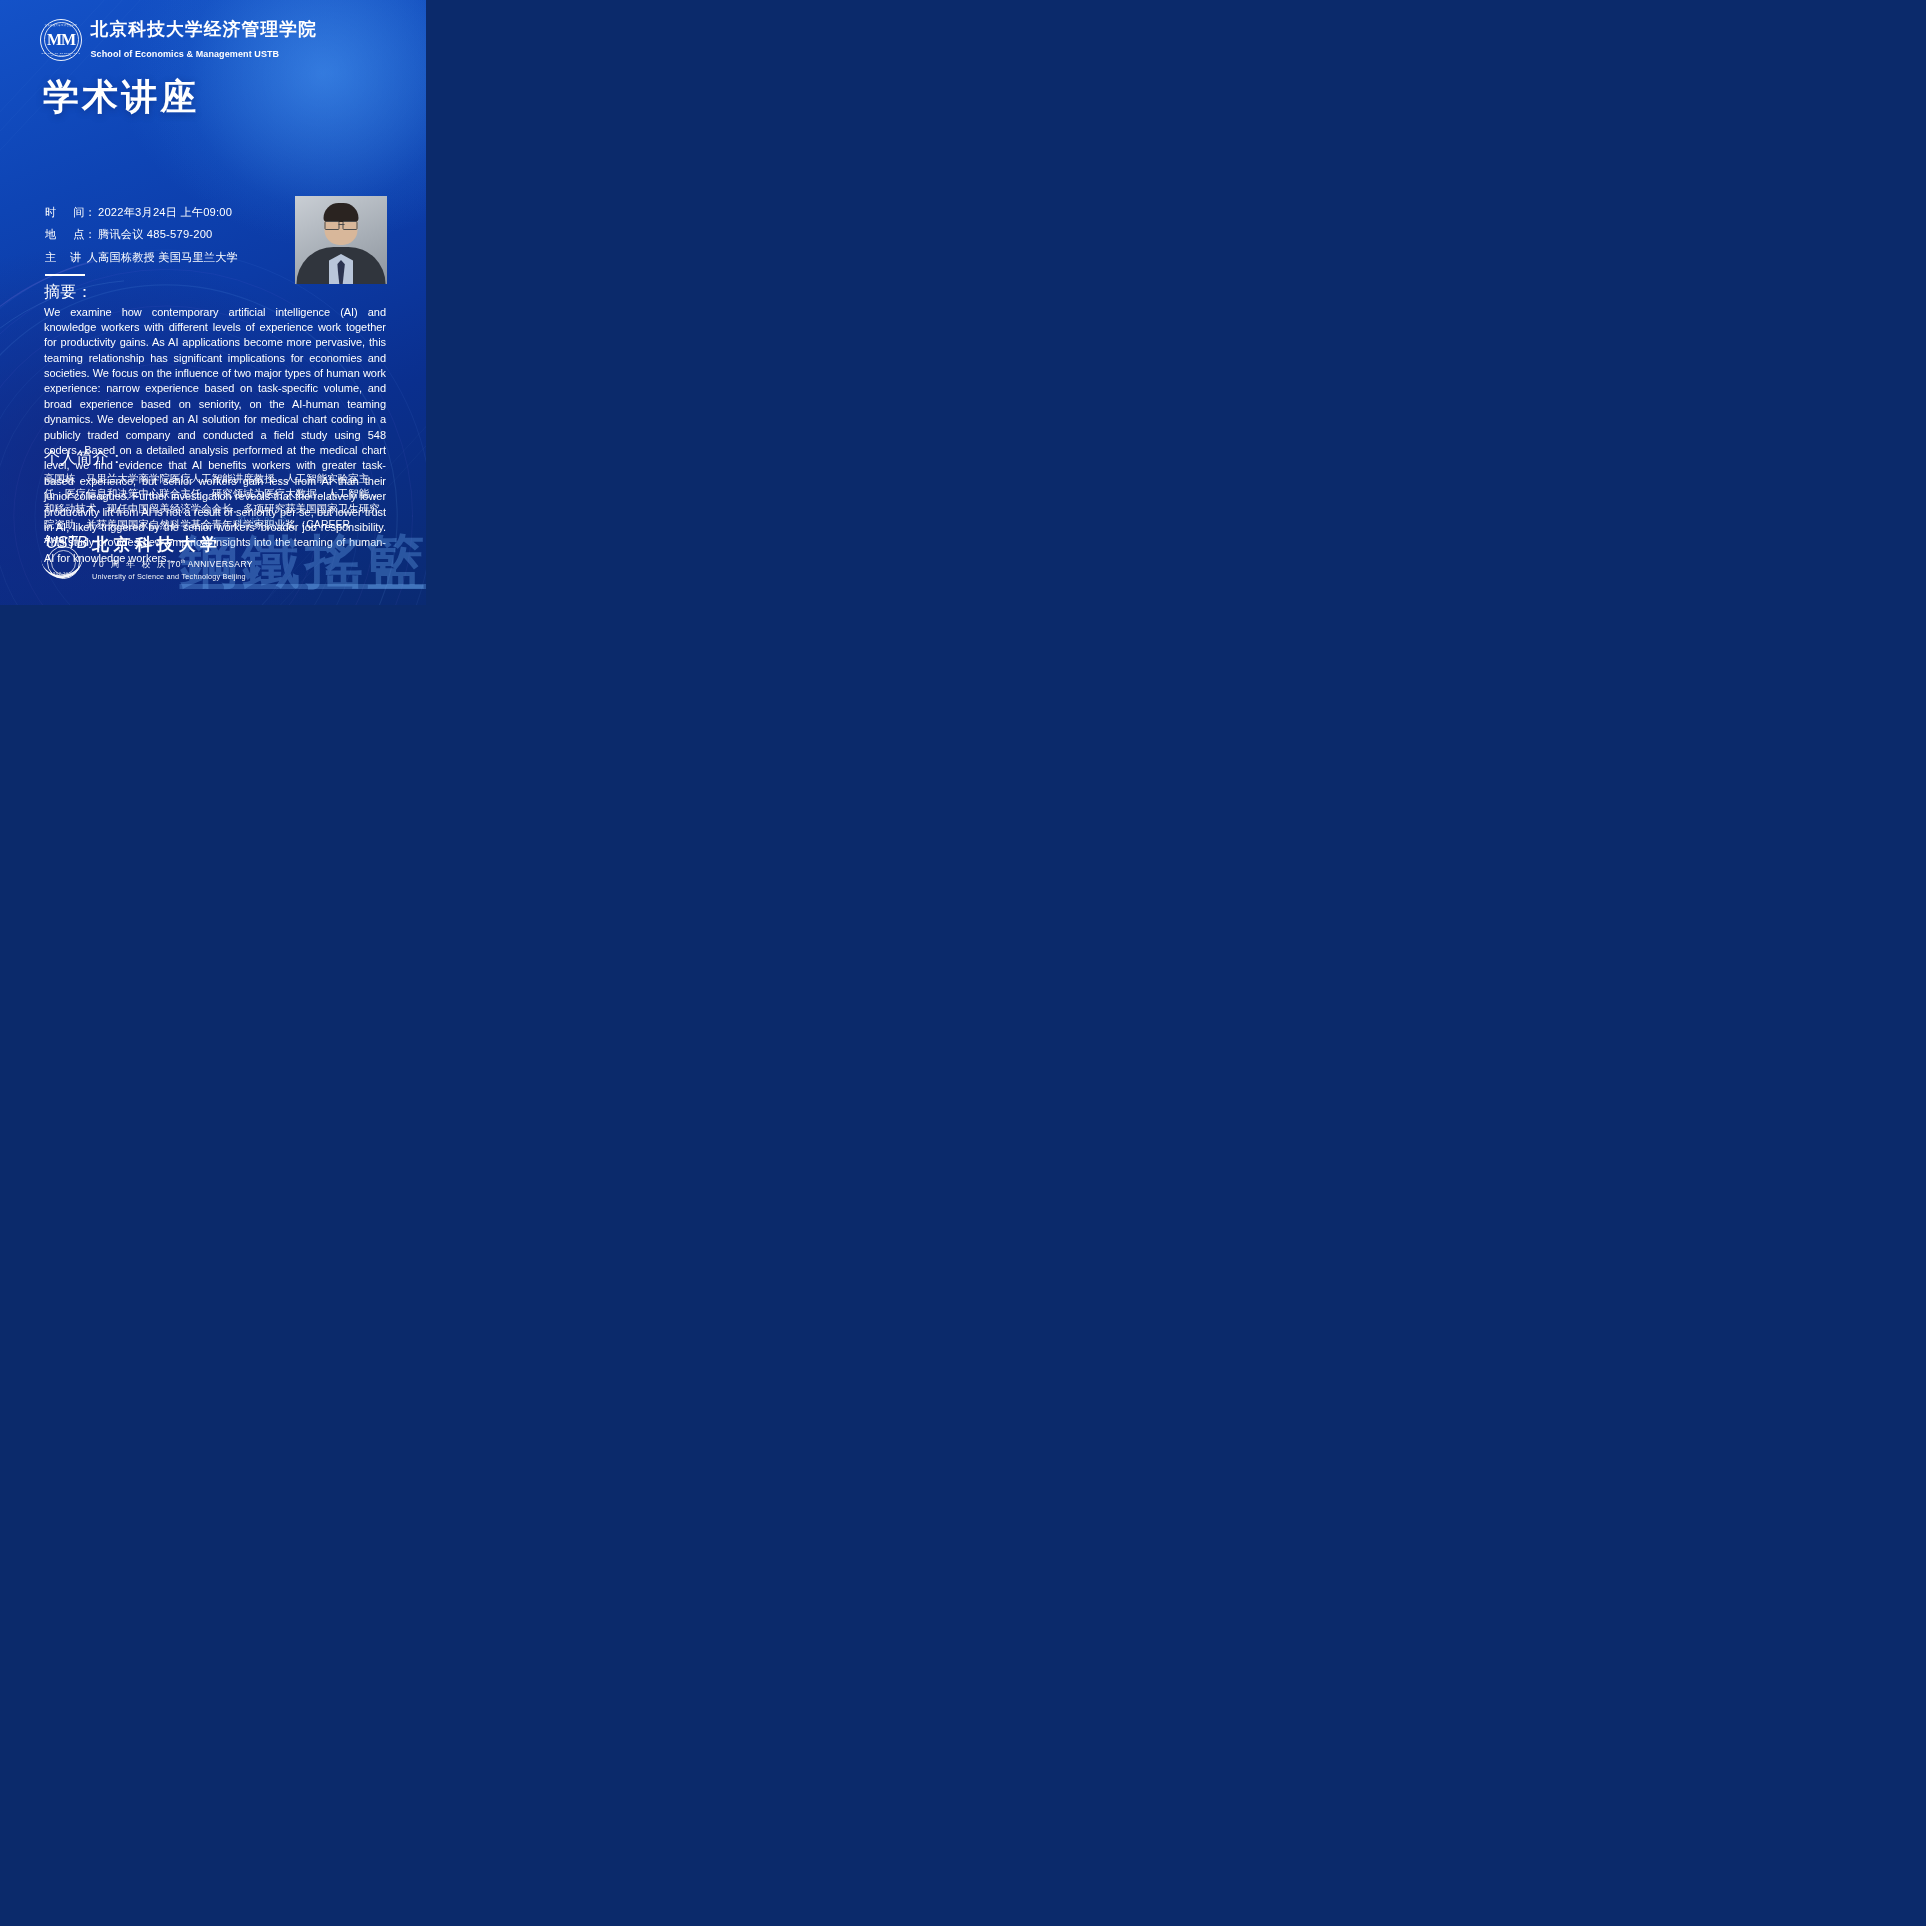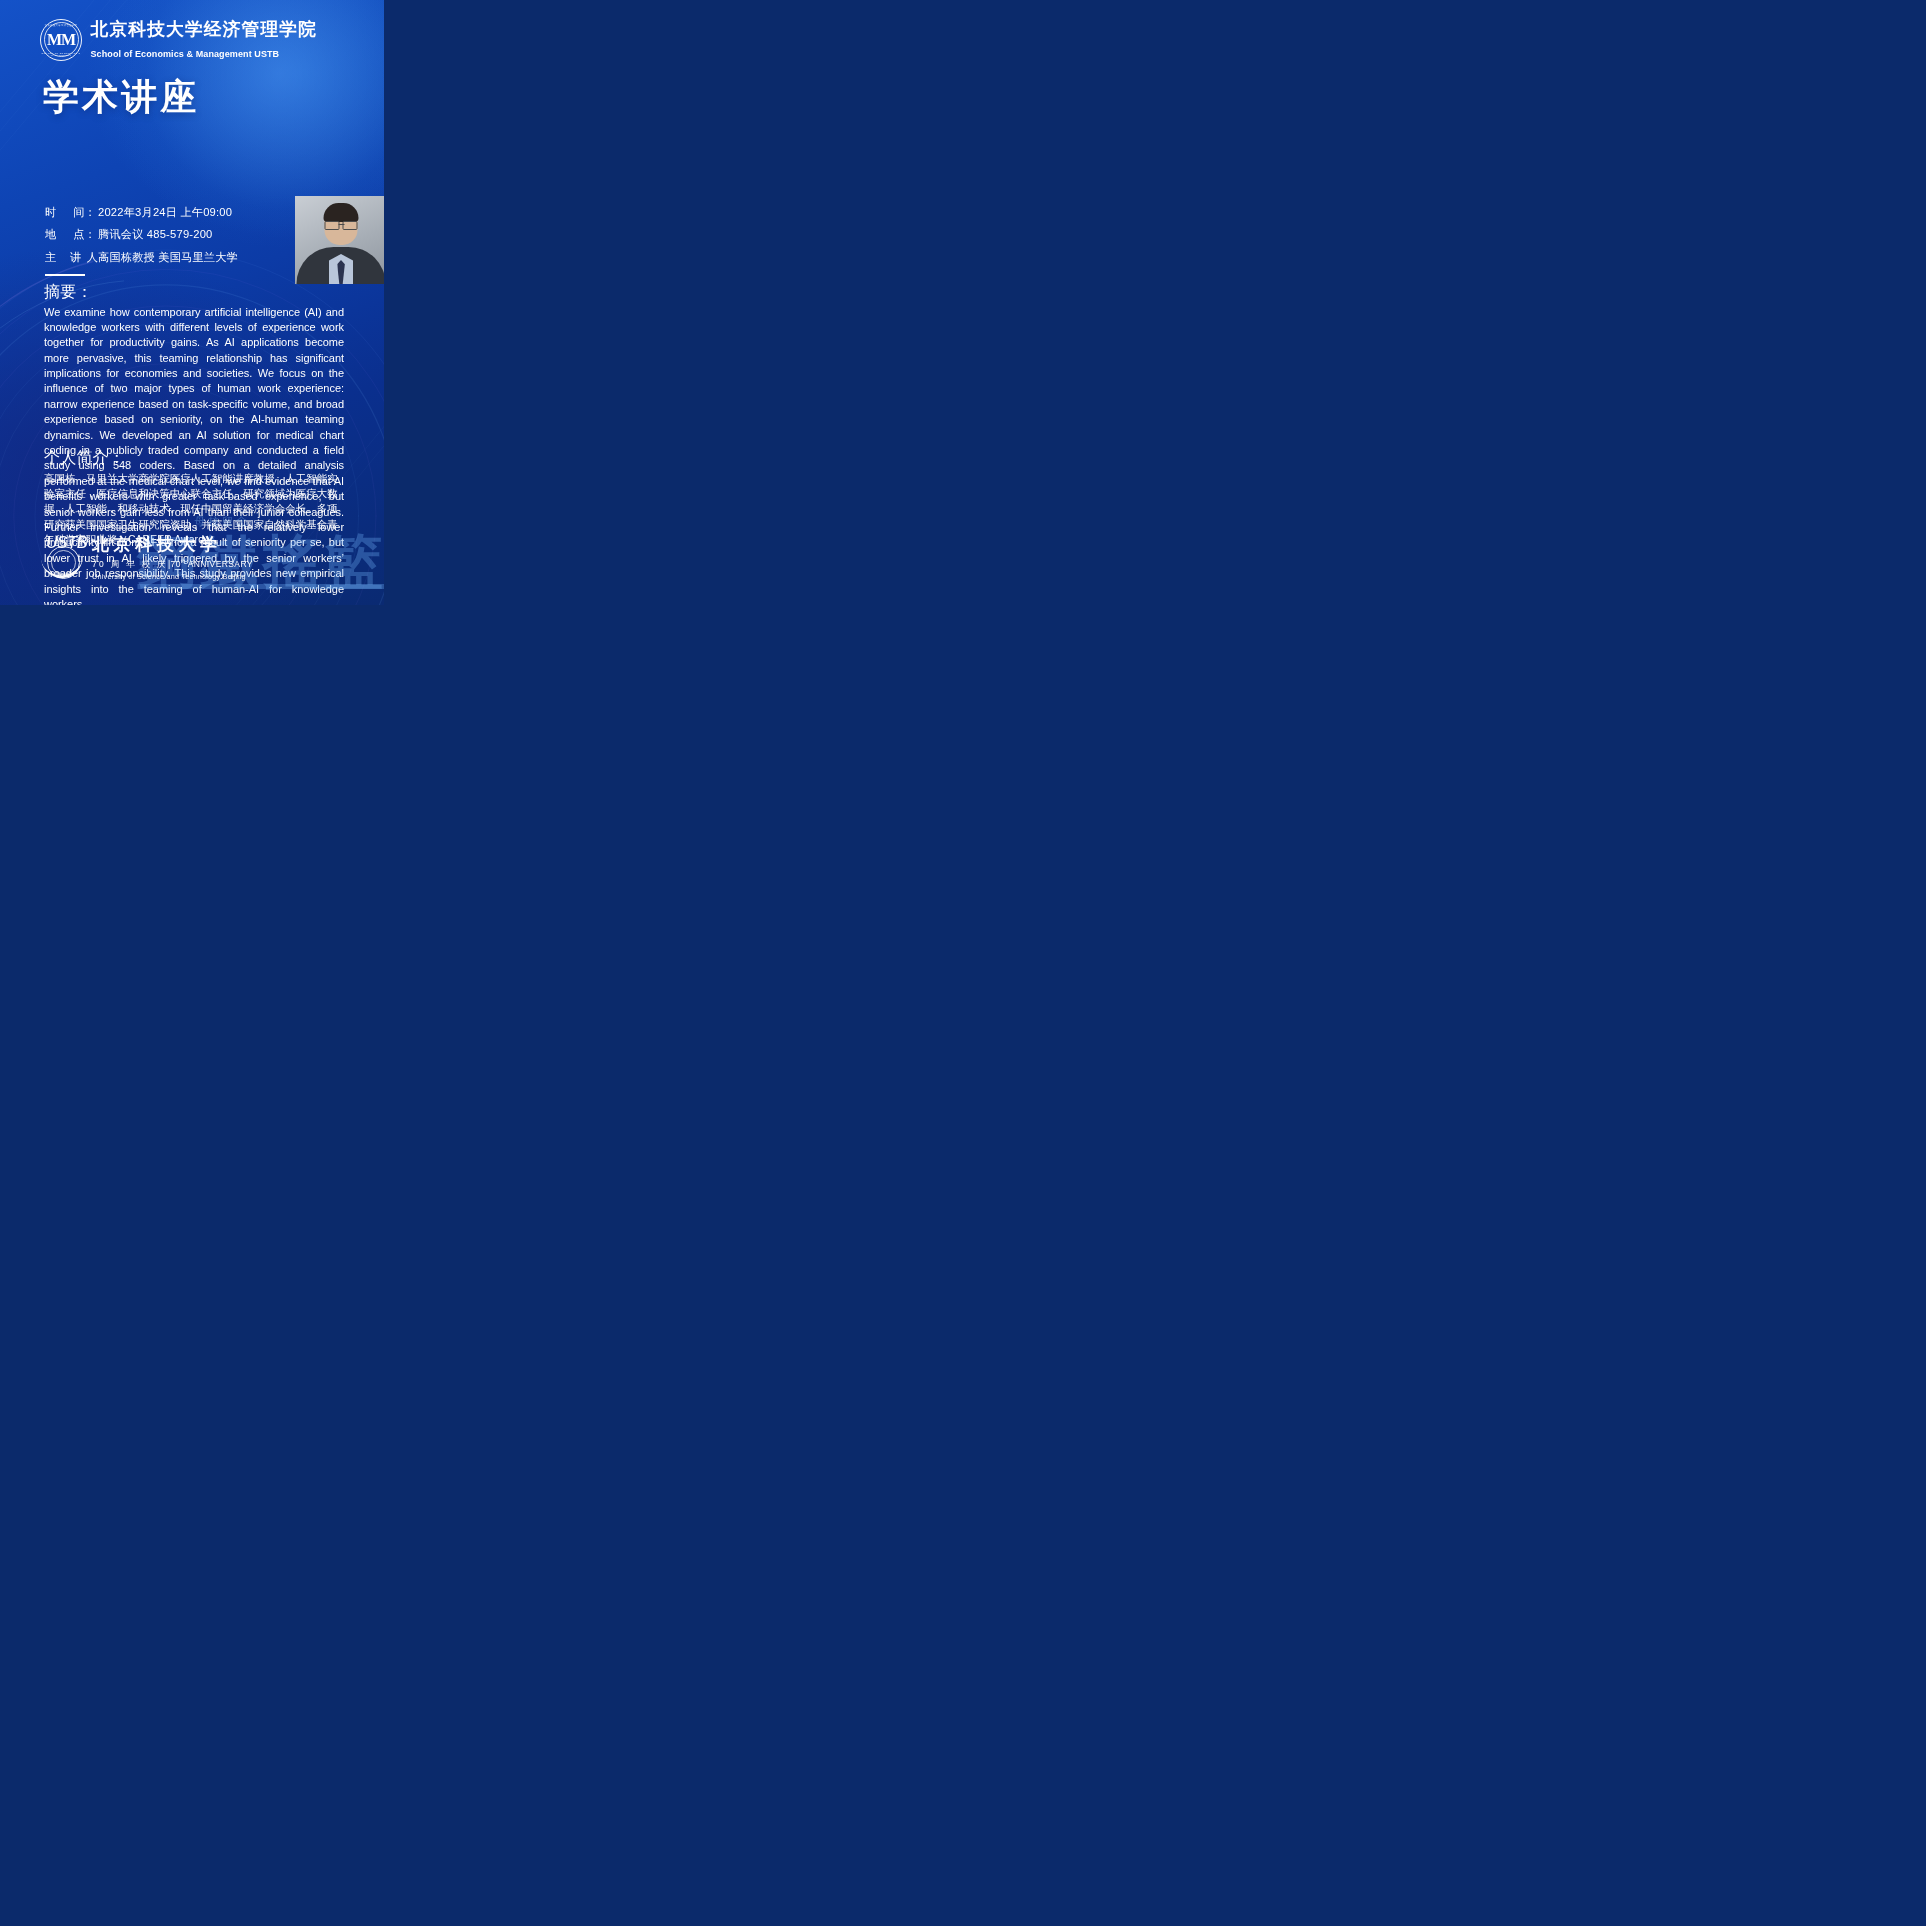--- a/index.html
+++ b/index.html
@@ -2,21 +2,21 @@
 <html style="font-size:6.2px"><head>
 <meta charset="utf-8">
 <style>
   html, body {
     margin: 0;
     padding: 0;
     background: #0b2a6b;
   }
   .poster {
     position: relative;
-    width: 384px;
+    width: 426px;
     height: 605px;
     overflow: hidden;
     background:
       radial-gradient(ellipse 347px 270px at 78% 12%, rgba(40,120,220,0.55) 0%, rgba(12,60,160,0.0) 62%),
       radial-gradient(ellipse 424px 347px at 20% 78%, rgba(18,40,130,0.85) 0%, rgba(12,55,150,0.0) 65%),
       linear-gradient(160deg, #1452c8 0%, #0e44b4 28%, #0c3ba6 48%, #0a2f8e 70%, #0a2a72 100%);
     font-family: "Liberation Sans", sans-serif;
     color: #ffffff;
   }
   

